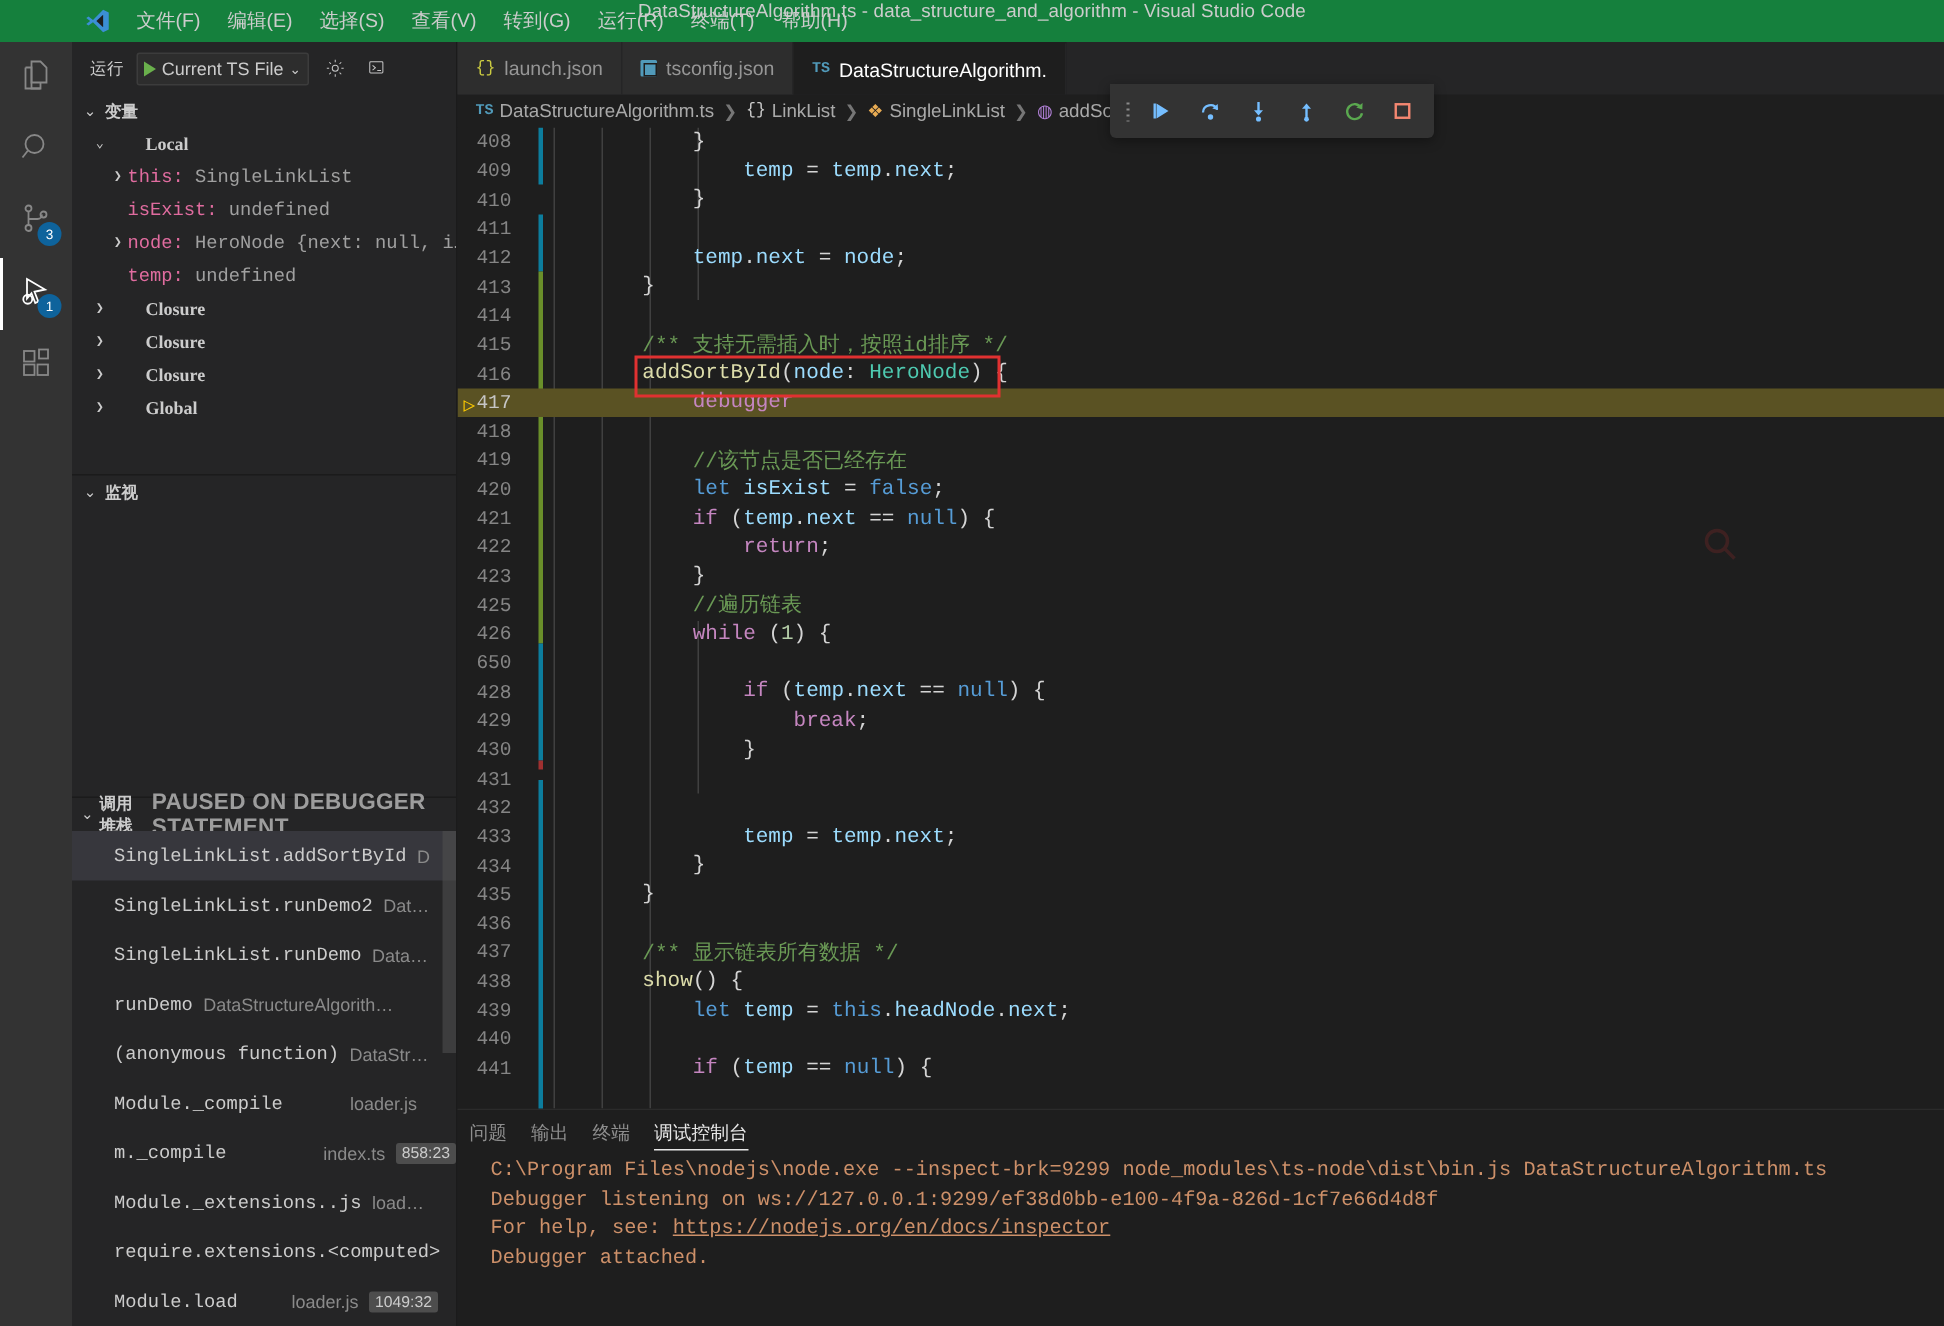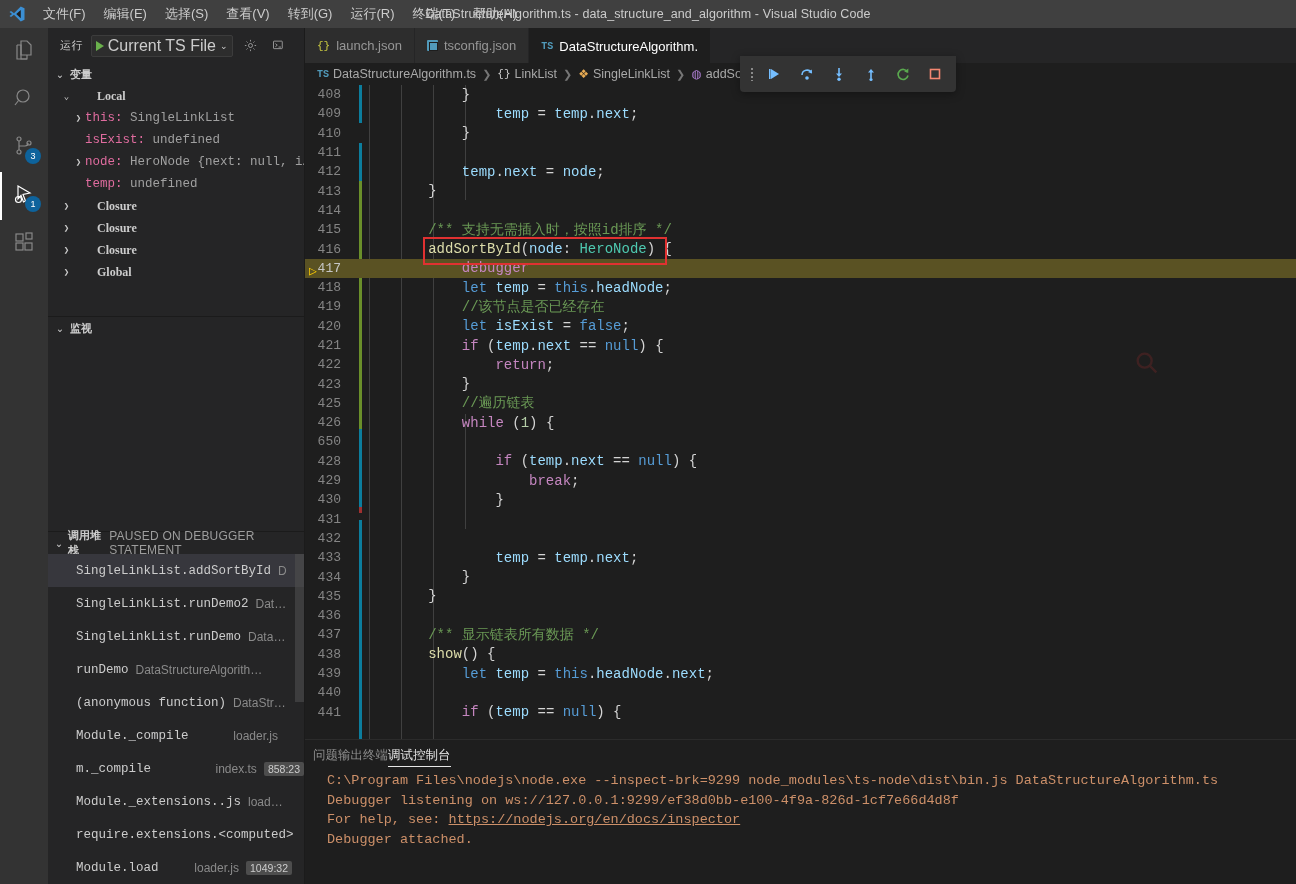--- a/index.html
+++ b/index.html
@@ -7,22 +7,22 @@
     width: 1296px; height: 884px;
     background: #1e1e1e;
     font-family: "Liberation Sans", sans-serif;
     overflow: hidden;
     color: #cccccc;
   }
   .app { width: 1296px; height: 884px; display: flex; flex-direction: column; position: relative; }
 
   
   .titlebar {
-    height: 28px; background: #404040; display: flex; align-items: center;
-    flex: 0 0 28px; position: relative;
+    height: 28px; background: #15803d; display: flex; align-items: flex-start;
+    flex: 0 0 28px; position: relative; padding-left: 48px;
   }
   .vscode-logo { width: 34px; height: 28px; display: flex; align-items: center; justify-content: center; }
   .vscode-logo svg { width: 18px; height: 18px; }
   .menubar { display: flex; align-items: center; height: 28px; }
   .menu-item {
     font-size: 13px; color: #cccccc; padding: 0 9px; height: 28px;
     display: flex; align-items: center; white-space: nowrap; cursor: default;
   }
   .window-title {
     position: absolute; left: 0; right: 0; text-align: center;
@@ -61,31 +61,31 @@
   .sidebar-head {
     height: 35px; display: flex; align-items: center; padding: 0 8px 0 12px; gap: 8px;
     flex: 0 0 35px;
   }
   .sb-title { font-size: 11px; color: #cccccc; letter-spacing: .4px; }
   .run-config {
     display: flex; align-items: center; border: 1px solid #3c3c3c; background: #2d2d2d;
     height: 22px; border-radius: 2px; padding: 0 4px; gap: 4px; cursor: pointer;
   }
   .play-tri { width: 0; height: 0; border-left: 8px solid #6ab04c; border-top: 5px solid transparent; border-bottom: 5px solid transparent; }
-  .run-config-label { font-size: 16px; color: #cccccc; white-space: nowrap; }
+  .run-config-label { font-size: 12px; color: #cccccc; white-space: nowrap; }
   .chev { font-size: 9px; color: #cccccc; }
   .sb-head-icon { width: 20px; height: 20px; display: flex; align-items: center; justify-content: center; cursor: pointer; }
   .sb-head-icon svg { width: 15px; height: 15px; stroke: #c5c5c5; fill: none; stroke-width: 1.1; }
 
   .section-header {
     height: 22px; display: flex; align-items: center; gap: 4px; padding-left: 6px;
     font-size: 11px; font-weight: bold; color: #cccccc; cursor: pointer; user-select: none;
   }
   .section-header .tw { font-size: 10px; width: 12px; text-align: center; color: #cccccc; font-weight: normal;}
-  .section-sub { margin-left: auto; font-size: 12px; font-weight: normal; color: #9d9d9d; padding-right: 8px; letter-spacing: .2px; }
+  .section-sub { margin-left: auto; font-size: 15px; font-weight: bold; color: #9d9d9d; padding-right: 8px; letter-spacing: .2px; }
 
   .var-list { flex: 1 1 auto; overflow: hidden; font-family: "Liberation Mono", monospace; }
   .var-row {
     height: 22px; display: flex; align-items: center; font-size: 12.5px; white-space: nowrap;
     cursor: pointer;
   }
   .twisty { width: 13px; text-align: center; font-size: 9px; color: #cccccc; flex: 0 0 13px; }
   .scope-name { font-weight: bold; font-size: 12px; font-family: Liberation Serif, serif; color: #cccccc; padding-left: 24px; }
   .var-name { color: #e06c9f; }
   .var-val { color: #a0a0a0; }
@@ -170,21 +170,21 @@
     position: absolute; border: 2px solid #e03131; pointer-events: none; z-index: 12;
   }
   .magnifier-ghost {
     position: absolute; left: 828px; top: 264px; width: 28px; height: 28px; z-index: 11;
     opacity: .30;
   }
   .magnifier-ghost svg { width: 28px; height: 28px; stroke: #8a2a2a; fill: none; stroke-width: 2; }
 
   
   .panel { height: 145px; flex: 0 0 145px; background: #1e1e1e; border-top: 1px solid #2b2b2b; display: flex; flex-direction: column;}
-  .panel-tabs { height: 31px; display: flex; align-items: center; gap: 0; padding-left: 8px; flex: 0 0 31px;}
+  .panel-tabs { height: 31px; display: flex; align-items: center; gap: 16px; padding-left: 8px; flex: 0 0 31px;}
   .ptab { font-size: 12.5px; color: #8e8e8e; height: 31px; display: flex; align-items: center; cursor: pointer; position: relative; }
   .ptab.active { color: #e7e7e7; }
   .ptab.active::after { content:""; position:absolute; left:0; right:0; bottom:4px; height:1px; background:#e7e7e7; }
   .console-body { flex: 1 1 auto; padding: 2px 0 16px 22px; font-family: "Liberation Mono", monospace; font-size: 13.5px; overflow: hidden;}
   .console-line { height: 19.5px; color: #cd9069; white-space: pre; }
   .console-line a { color: #cd9069; text-decoration: underline; }
 </style>
 </head>
 <body>
 
@@ -502,21 +502,21 @@
             <div class="code-line"><div class="gutter">408</div><div class="code-text">            <span class="t-punc">}</span></div></div>
             <div class="code-line"><div class="gutter">409</div><div class="code-text">                <span class="t-var">temp</span> <span class="t-punc">=</span> <span class="t-var">temp</span><span class="t-punc">.</span><span class="t-var">next</span><span class="t-punc">;</span></div></div>
             <div class="code-line"><div class="gutter">410</div><div class="code-text">            <span class="t-punc">}</span></div></div>
             <div class="code-line"><div class="gutter">411</div><div class="code-text"></div></div>
             <div class="code-line"><div class="gutter">412</div><div class="code-text">            <span class="t-var">temp</span><span class="t-punc">.</span><span class="t-var">next</span> <span class="t-punc">=</span> <span class="t-var">node</span><span class="t-punc">;</span></div></div>
             <div class="code-line"><div class="gutter">413</div><div class="code-text">        <span class="t-punc">}</span></div></div>
             <div class="code-line"><div class="gutter">414</div><div class="code-text"></div></div>
             <div class="code-line"><div class="gutter">415</div><div class="code-text"><span class="t-cmt">        /** 支持无需插入时，按照id排序 */</span></div></div>
             <div class="code-line"><div class="gutter">416</div><div class="code-text">        <span class="t-fn">addSortById</span><span class="t-punc">(</span><span class="t-var">node</span><span class="t-punc">:</span> <span class="t-type">HeroNode</span><span class="t-punc">)</span> <span class="t-punc">{</span></div></div>
             <div class="code-line current"><div class="gutter">417<span class="dbg-arrow">▷</span></div><div class="code-text">            <span class="t-ctl">debugger</span></div></div>
-            <div class="code-line"><div class="gutter">418</div><div class="code-text">            <span class="t-kw">let</span> <span class="t-var">temp</span> <span class="t-punc">=</span> <span class="t-this">this</span><span class="t-punc">.</span><span class="t-var">headNode</span><span class="t-punc">;</span></div></div>
+            <div class="code-line"><div class="gutter">418</div></div>
             <div class="code-line"><div class="gutter">419</div><div class="code-text"><span class="t-cmt">            //该节点是否已经存在</span></div></div>
             <div class="code-line"><div class="gutter">420</div><div class="code-text">            <span class="t-kw">let</span> <span class="t-var">isExist</span> <span class="t-punc">=</span> <span class="t-kw">false</span><span class="t-punc">;</span></div></div>
             <div class="code-line"><div class="gutter">421</div><div class="code-text">            <span class="t-ctl">if</span> <span class="t-punc">(</span><span class="t-var">temp</span><span class="t-punc">.</span><span class="t-var">next</span> <span class="t-punc">=</span><span class="t-punc">=</span> <span class="t-kw">null</span><span class="t-punc">)</span> <span class="t-punc">{</span></div></div>
             <div class="code-line"><div class="gutter">422</div><div class="code-text">                <span class="t-ctl">return</span><span class="t-punc">;</span></div></div>
             <div class="code-line"><div class="gutter">423</div><div class="code-text">            <span class="t-punc">}</span></div></div>
             <div class="code-line"><div class="gutter">425</div><div class="code-text"><span class="t-cmt">            //遍历链表</span></div></div>
             <div class="code-line"><div class="gutter">426</div><div class="code-text">            <span class="t-ctl">while</span> <span class="t-punc">(</span><span class="t-num">1</span><span class="t-punc">)</span> <span class="t-punc">{</span></div></div>
             <div class="code-line"><div class="gutter">650</div><div class="code-text"></div></div>
             <div class="code-line"><div class="gutter">428</div><div class="code-text">                <span class="t-ctl">if</span> <span class="t-punc">(</span><span class="t-var">temp</span><span class="t-punc">.</span><span class="t-var">next</span> <span class="t-punc">=</span><span class="t-punc">=</span> <span class="t-kw">null</span><span class="t-punc">)</span> <span class="t-punc">{</span></div></div>
             <div class="code-line"><div class="gutter">429</div><div class="code-text">                    <span class="t-ctl">break</span><span class="t-punc">;</span></div></div>

